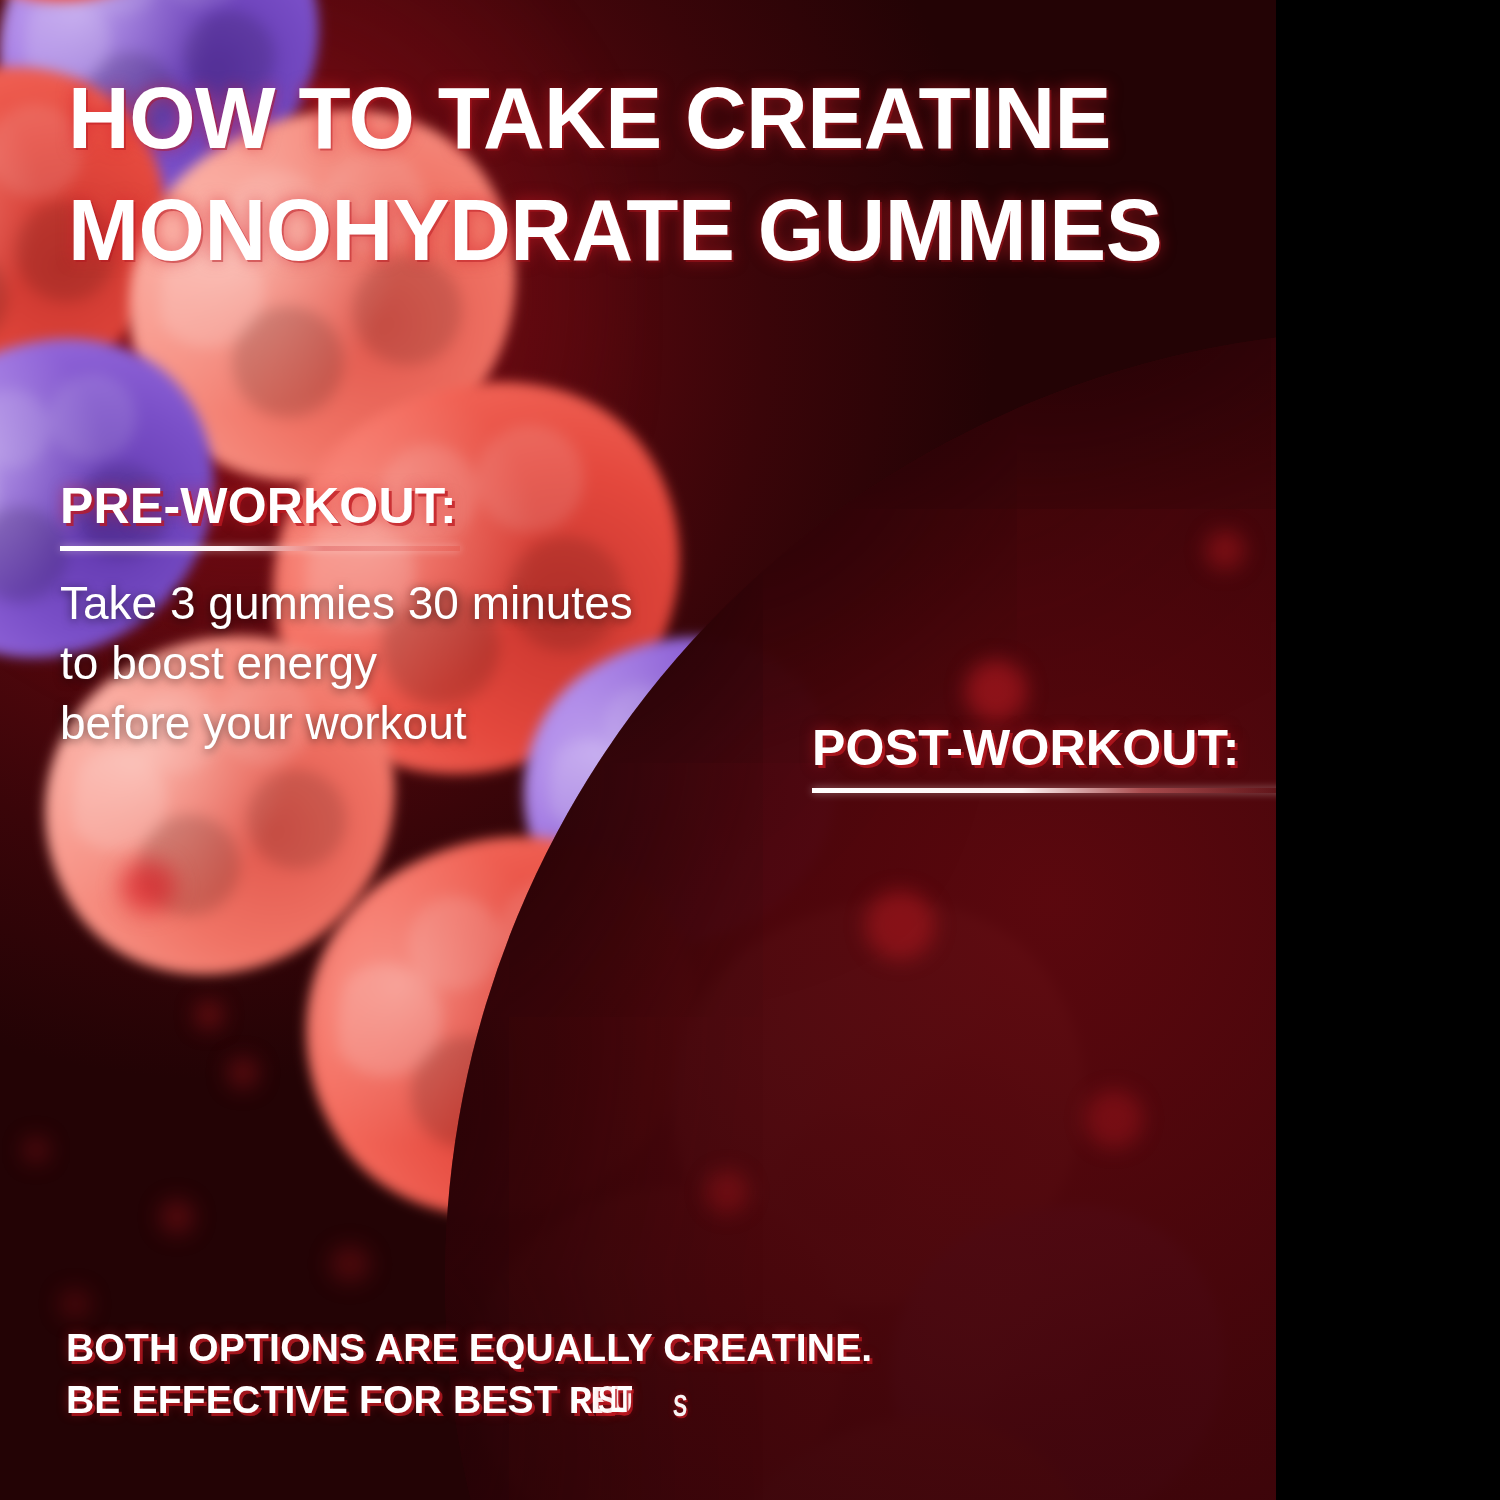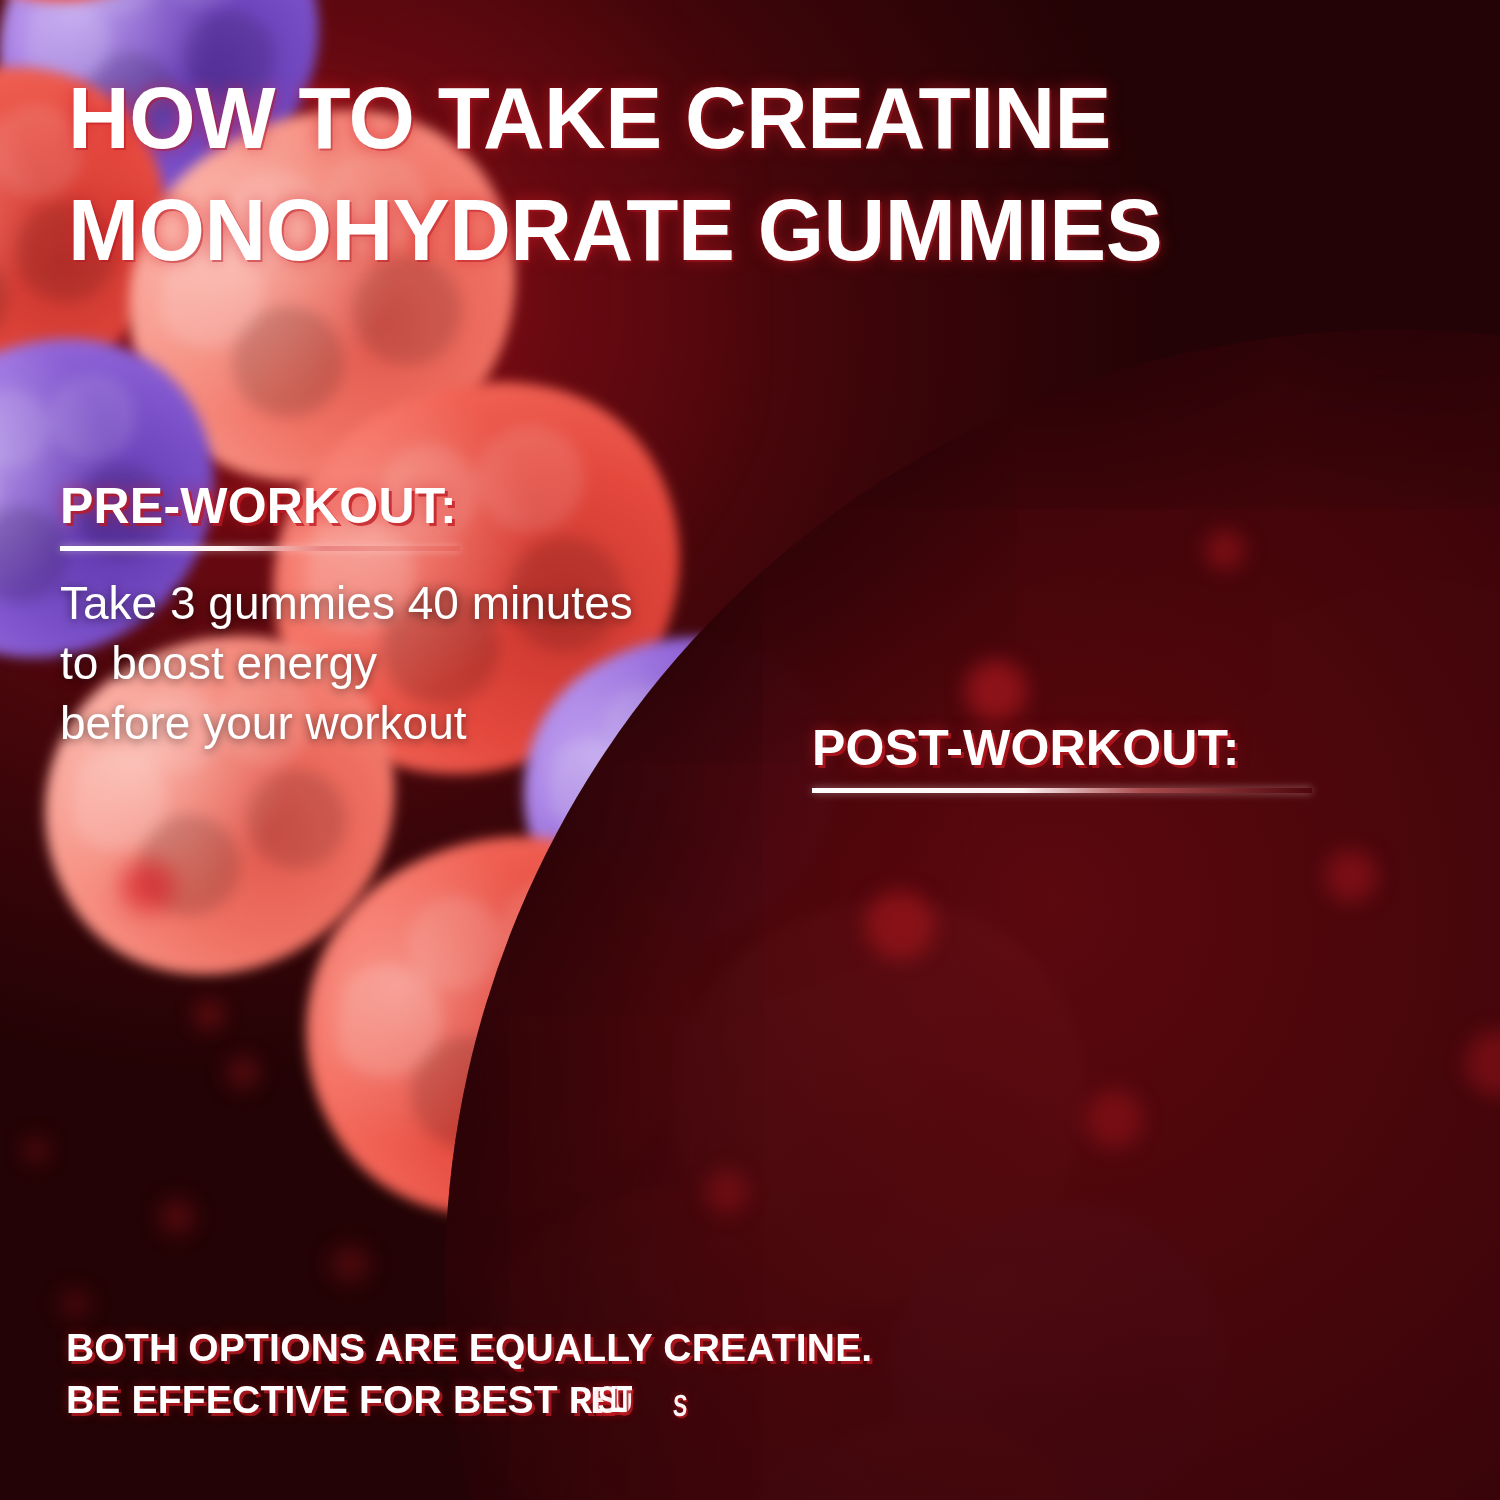--- a/index.html
+++ b/index.html
@@ -1,18 +1,18 @@
 <!DOCTYPE html>
 <html><head>
 <meta charset="utf-8">
 <style>
   html,body{margin:0;padding:0;background:#000;}
   #poster{
     position:relative;
-    width:1500px;height:1500px;
+    width:1276px;height:1500px;
     overflow:hidden;
     font-family:"Liberation Sans", sans-serif;
     background:#3b0407;
   }
 
   
   .bg-base{
     position:absolute;inset:0;
     background:
       radial-gradient(ellipse 60% 50% at 18% 22%, #7d0b12 0%, #5a080e 38%, #3a0509 70%, #230305 100%),
@@ -193,21 +193,21 @@
 
   <div class="title">
     <span class="tl">HOW TO TAKE CREATINE</span>
     <span class="tl">MONOHYDRATE GUMMIES</span>
   </div>
 
   <div class="block" id="pre-block">
     <h2>PRE-WORKOUT:</h2>
     <div class="rule"></div>
     <div class="body">
-      <span class="bl">Take 3 gummies 40 minutes</span>
+      <span class="bl">Take 3 gummies 30 minutes</span>
       <span class="bl">to boost energy</span>
       <span class="bl">before your workout</span>
     </div>
   </div>
 
   <div class="block" id="post-block">
     <h2>POST-WORKOUT:</h2>
     <div class="rule"></div>
   </div>
 

